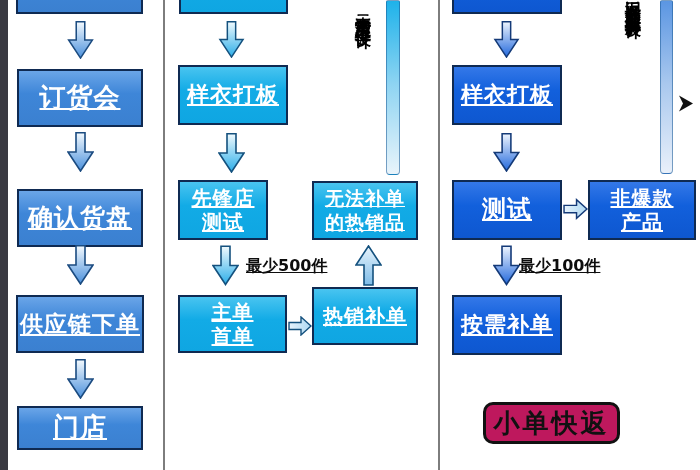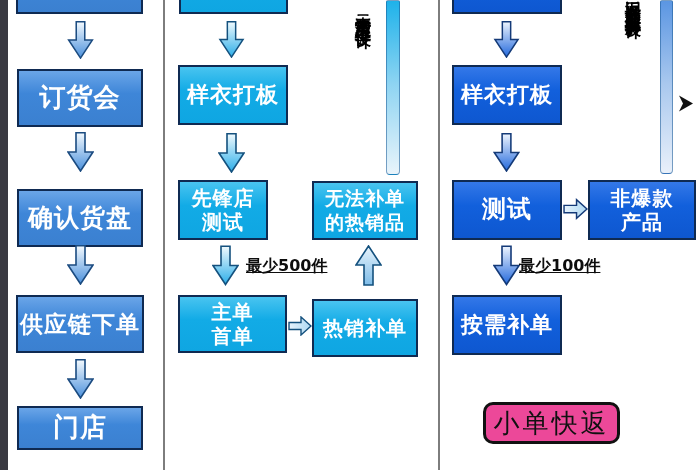--- a/index.html
+++ b/index.html
@@ -7,37 +7,38 @@
     width:700px;height:470px;position:relative;overflow:hidden;background:#ffffff;
     font-family:"DejaVu Sans","Liberation Sans",sans-serif;
   }
   .strip{position:absolute;left:0;top:0;width:8px;height:470px;background:#3a3a42;}
   .sep{position:absolute;top:0;width:2px;height:470px;background:#7d7d7d;}
   .box{
     position:absolute;box-sizing:border-box;border:2px solid #0f2a52;
     display:flex;align-items:center;justify-content:center;text-align:center;
     color:#ffffff;font-weight:bold;white-space:pre-line;line-height:1.22;
     letter-spacing:1px;
+    text-decoration:underline;
   }
   .c1{background:linear-gradient(180deg,#6aa5e8 0%,#3e86d8 42%,#3b80d0 100%);}
   .c2{background:linear-gradient(180deg,#49c4f0 0%,#12abe6 42%,#0fa6e2 100%);}
   .c3{background:linear-gradient(180deg,#3478e8 0%,#1260dc 42%,#0e57d0 100%);}
   .arrow{position:absolute;}
   .minlabel{position:absolute;font-weight:bold;color:#0d0d0d;font-size:16px;white-space:nowrap;text-decoration:underline;}
   .vbar{position:absolute;box-sizing:border-box;border:1px solid rgba(25,90,150,.55);border-radius:2px 2px 4px 4px;}
   .vbar-mid{background:linear-gradient(180deg,#1eb2ea 0%,#8ed4f2 48%,#e9f4fb 100%);}
   .vbar-right{background:linear-gradient(180deg,#5b96e2 0%,#a9c8ee 48%,#e9f0fa 100%);}
   .vnote{
     position:absolute;writing-mode:vertical-rl;text-orientation:upright;
     color:#000;font-weight:bold;font-size:16px;line-height:1;letter-spacing:2px;
   }
   .badge{
-    position:absolute;box-sizing:border-box;background:#ec4899;border:3px solid #111;
+    position:absolute;box-sizing:border-box;background:#be185d;border:3px solid #111;
     border-radius:10px;display:flex;align-items:center;justify-content:center;
-    color:#111;font-weight:normal;font-size:26px;letter-spacing:3px;
+    color:#111;font-weight:bold;font-size:26px;letter-spacing:3px;
   }
   svg{display:block;}
 </style>
 </head>
 <body>
 
 <svg width="0" height="0" style="position:absolute" aria-hidden="true">
   <defs>
     <linearGradient id="gL" x1="0" y1="0" x2="0" y2="1">
         <stop offset="0" stop-color="#f4fafe"></stop>
@@ -128,21 +129,21 @@
 
 <div class="box c2" style="left:178px;top:295px;width:109px;height:58px;font-size:20px">主单
 首单</div>
 
 <div class="arrow" style="left:288px;top:316px">
   <svg width="24" height="20" viewBox="0 0 24 20">
       <path d="M1 6.5 H13 V1 L23 10 L13 19 V13.5 H1 Z" fill="url(#gH)" stroke="#14517e" stroke-width="1.4"></path>
     </svg>
 </div>
 
-<div class="box c2" style="left:312px;top:299px;width:106px;height:58px;font-size:20px">热销补单</div>
+<div class="box c2" style="left:312px;top:287px;width:106px;height:58px;font-size:20px">热销补单</div>
 
 <div class="arrow" style="left:355px;top:245px">
   <svg width="27" height="41" viewBox="0 0 27 41">
       <path d="M13.5 1 L26 20 H18 V40 H9 V20 H1 Z" fill="url(#gU)" stroke="#14517e" stroke-width="1.6"></path>
     </svg>
 </div>
 
 <div class="box c2" style="left:312px;top:181px;width:106px;height:59px;font-size:19px">无法补单
 的热销品</div>
 

